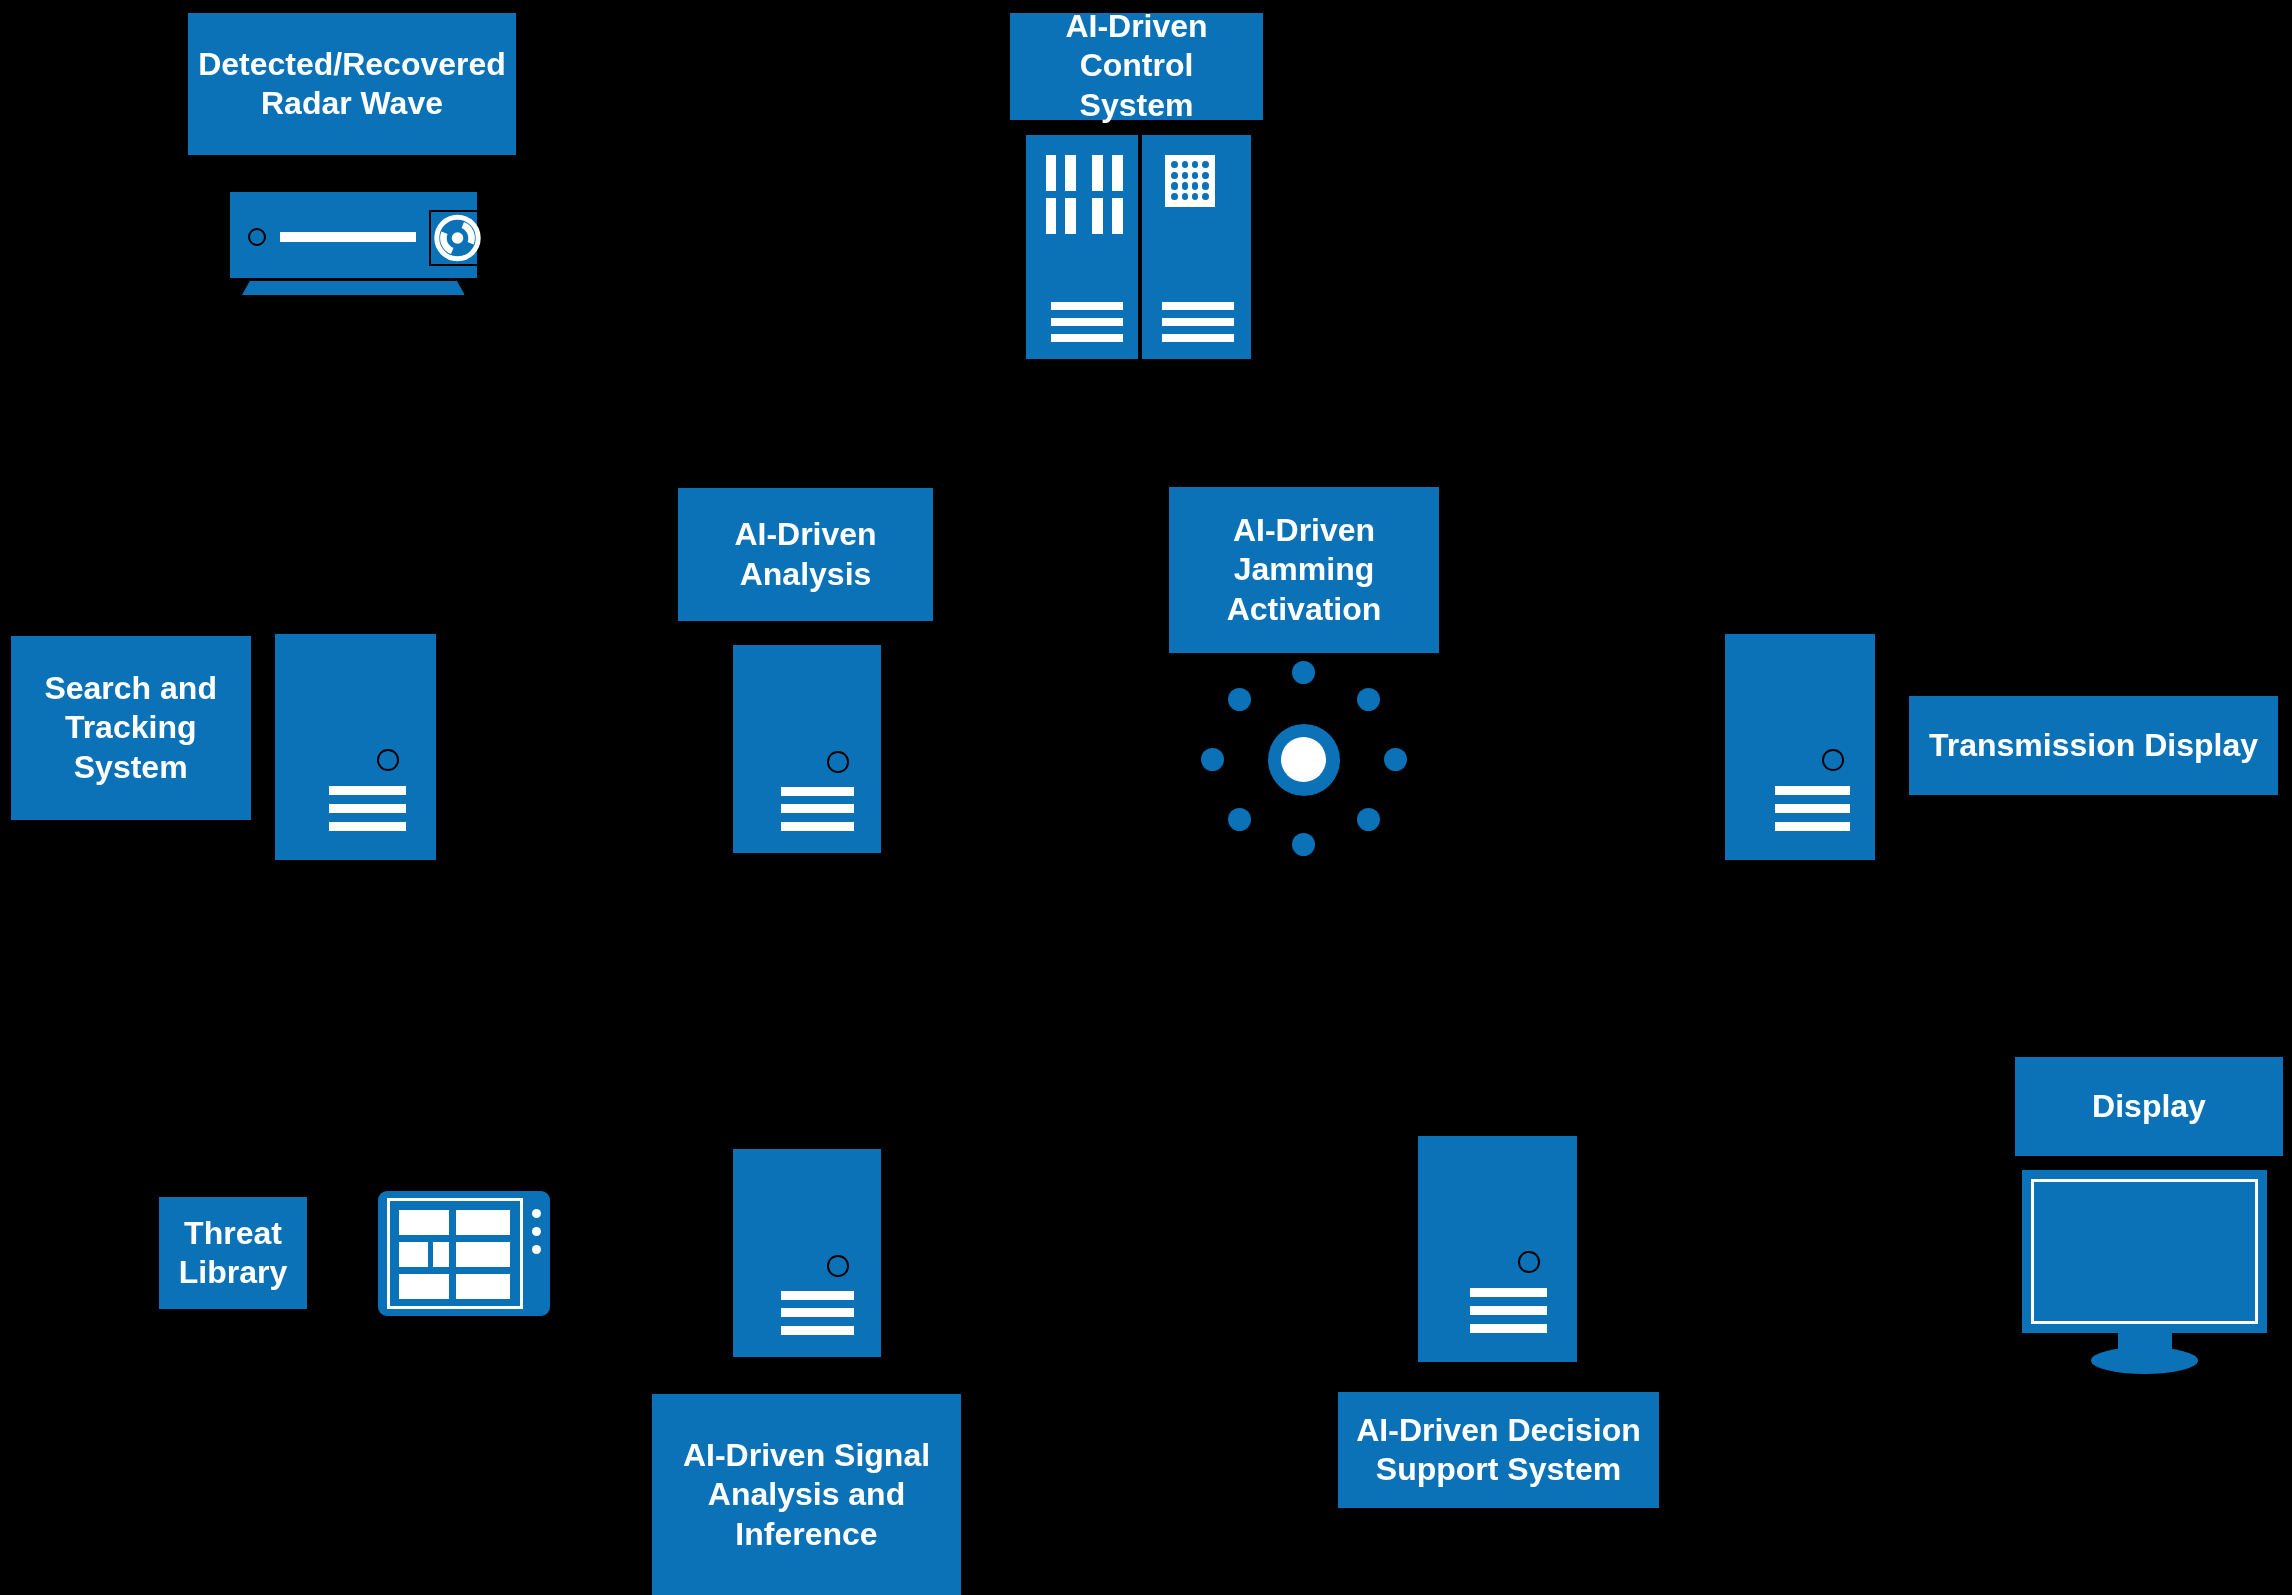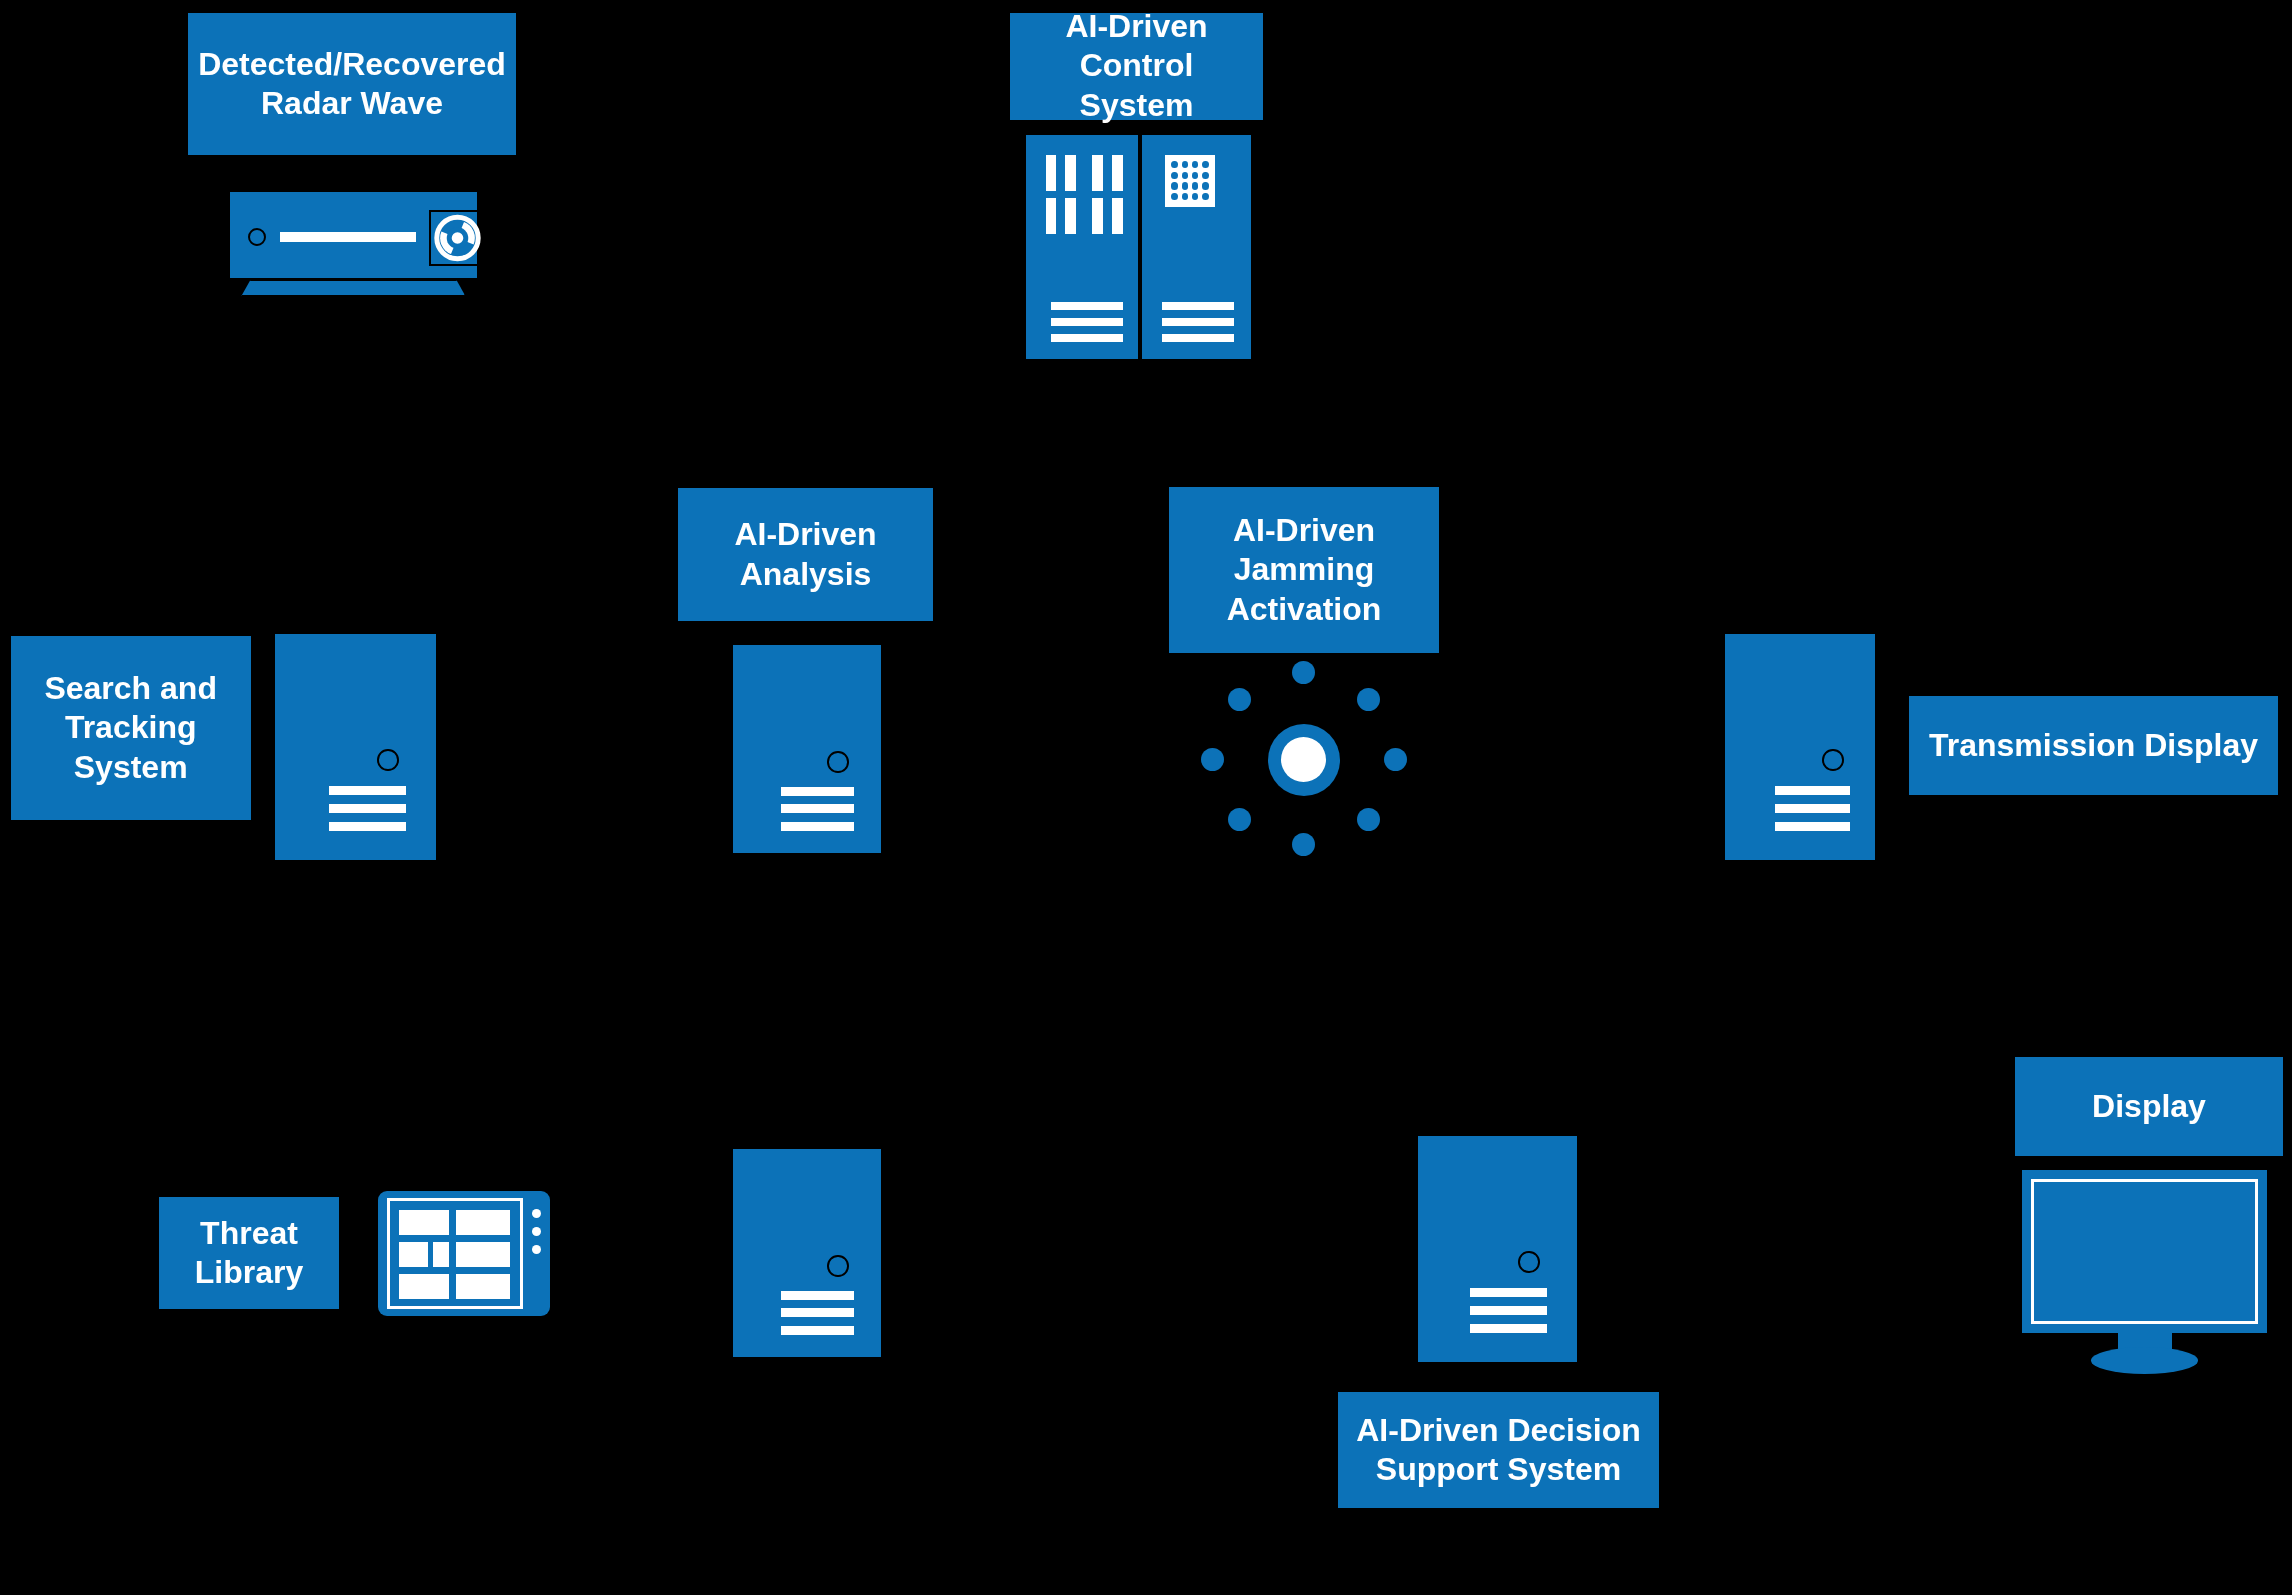--- a/index.html
+++ b/index.html
@@ -282,21 +282,21 @@
 
   <div class="server-tower" style="left:1725px; top:634px; width:150px; height:226px;">
     <div class="power-dot" style="left:97px; top:115px; width:21.5px; height:21.5px;"></div>
     <div class="vent" style="left:50px; top:152px; width:75px; height:9px;"></div>
     <div class="vent" style="left:50px; top:170px; width:75px; height:9px;"></div>
     <div class="vent" style="left:50px; top:188px; width:75px; height:9px;"></div>
   </div>
 
   <div class="label-box" style="left:1909px; top:696px; width:369px; height:99px; font-size:32px;">Transmission Display</div>
 
-  <div class="label-box" style="left:159px; top:1197px; width:180px; height:112px; font-size:32px;text-align:center;">Threat
+  <div class="label-box" style="left:159px; top:1197px; width:148px; height:112px; font-size:32px;text-align:center;">Threat
 Library</div>
 
   <div class="tablet" style="left:378px; top:1191px; width:172px; height:125px;">
     <div class="shell"></div>
     <div class="screen" style="left:9px; top:7.2px; width:136px; height:111px;">
       <div class="blk" style="left:9px;  top:9px; width:50px; height:25px;"></div>
       <div class="blk" style="left:66px;  top:9px; width:54px; height:25px;"></div>
       <div class="blk" style="left:9px;  top:41px; width:29px; height:25px;"></div>
       <div class="blk" style="left:43px;  top:41px; width:16px; height:25px;"></div>
       <div class="blk" style="left:66px;  top:41px; width:54px; height:25px;"></div>
@@ -308,20 +308,23 @@
     <div class="sdot" style="left:154px; top:54px;"></div>
   </div>
 
   <div class="server-tower" style="left:733px; top:1149px; width:148px; height:208px;">
     <div class="power-dot" style="left:94px; top:106px; width:21.5px; height:21.5px;"></div>
     <div class="vent" style="left:48px; top:142px; width:73px; height:9px;"></div>
     <div class="vent" style="left:48px; top:159px; width:73px; height:9px;"></div>
     <div class="vent" style="left:48px; top:177px; width:73px; height:9px;"></div>
   </div>
 
+  <div class="label-box" style="left:652px; top:1394px; width:309px; height:202px; font-size:32px;">AI-Driven Signal
+Analysis and
+Inference</div>
 
   <div class="server-tower" style="left:1418px; top:1136px; width:159px; height:226px;">
     <div class="power-dot" style="left:100px; top:115px; width:21.5px; height:21.5px;"></div>
     <div class="vent" style="left:52px; top:152px; width:77px; height:9px;"></div>
     <div class="vent" style="left:52px; top:170px; width:77px; height:9px;"></div>
     <div class="vent" style="left:52px; top:188px; width:77px; height:9px;"></div>
   </div>
 
   <div class="label-box" style="left:1338px; top:1392px; width:321px; height:116px; font-size:32px;">AI-Driven Decision
 Support System</div>

